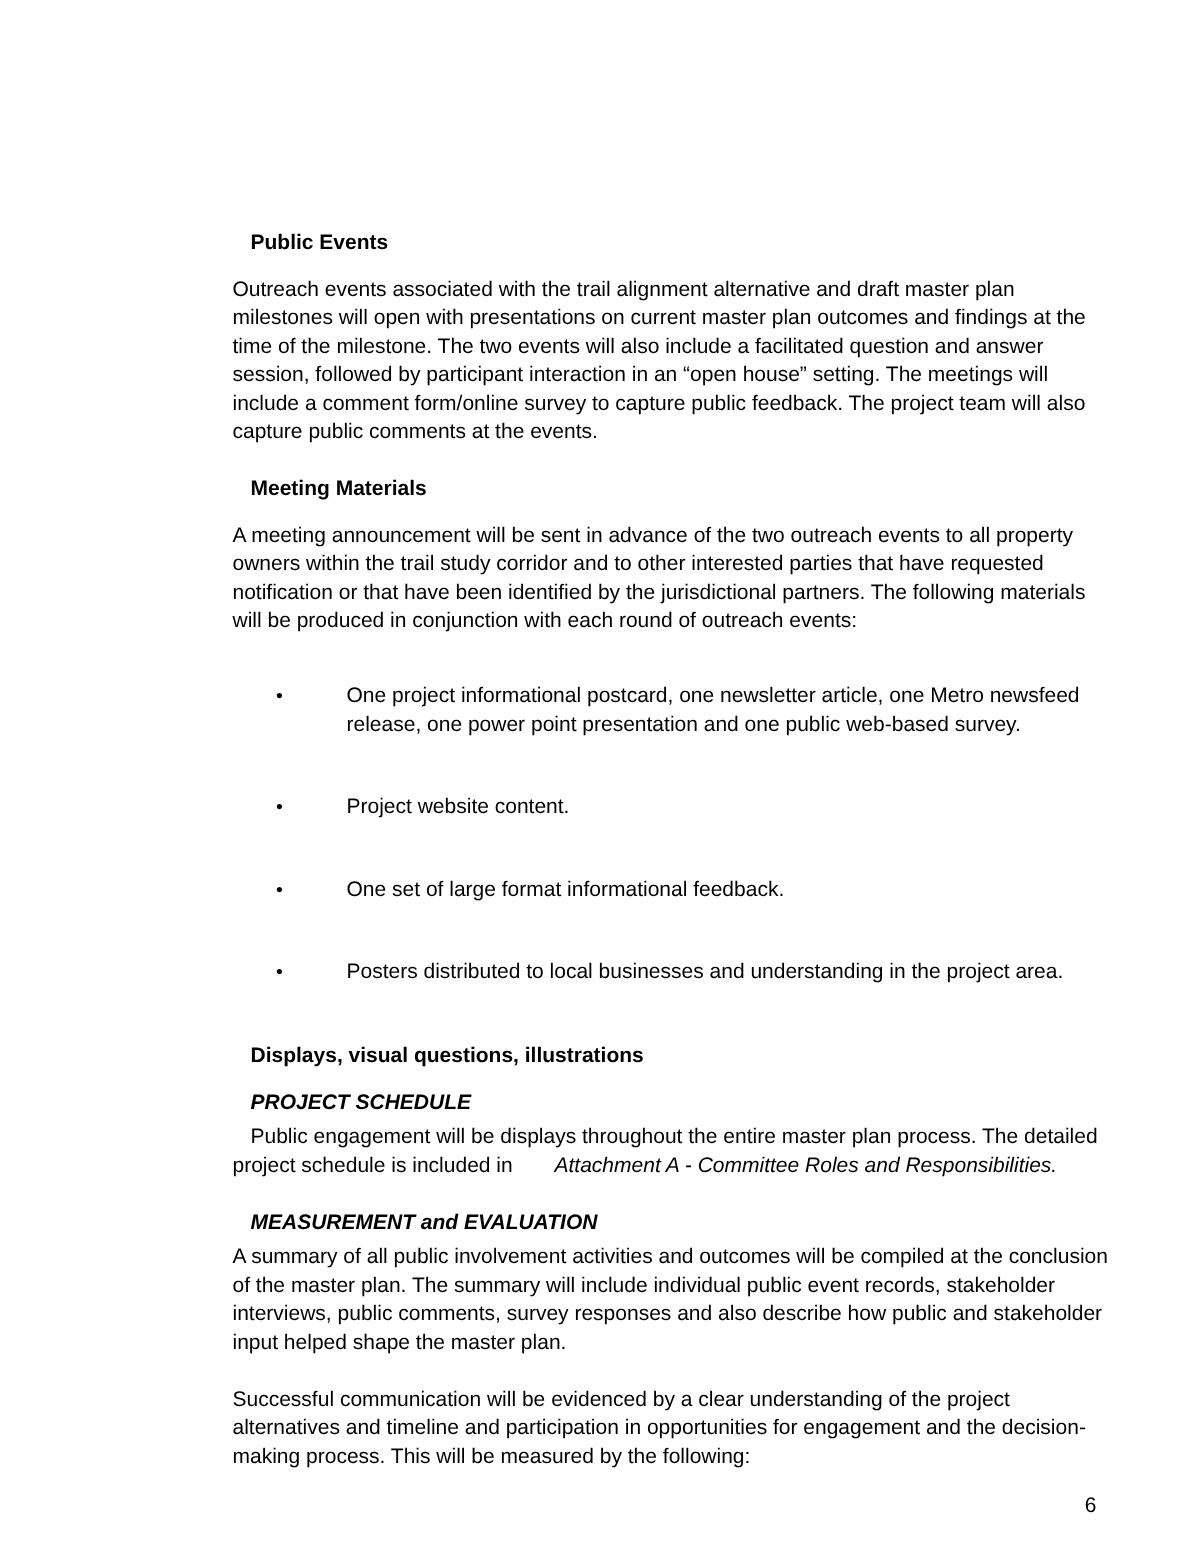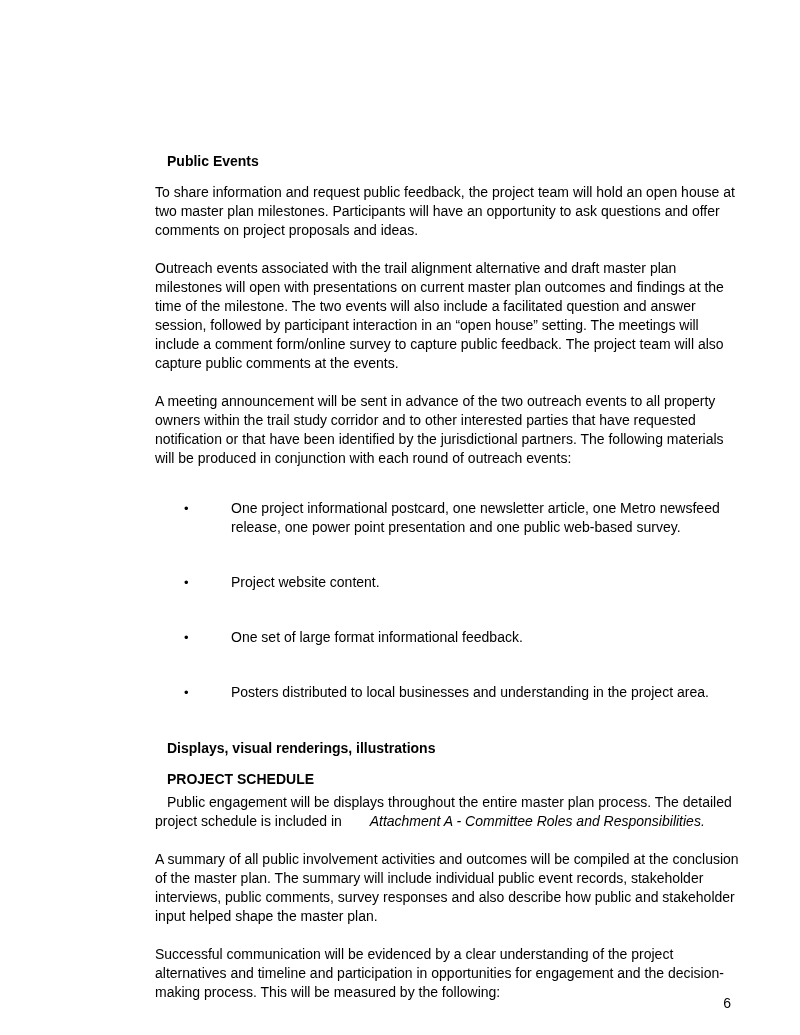--- a/index.html
+++ b/index.html
@@ -27,20 +27,21 @@
     line-height: 19px;
     text-align: left;
   }
   .heading {
     font-size: 14px;
     line-height: 19px;
     font-weight: bold;
   }
   .heading.caps-gap {
     margin-bottom: 4px;
+    font-style: italic;
   }
   p.para {
     margin: 0 0 19px 0;
   }
   p.para.last {
     margin-bottom: 0;
   }
   ul.bullet-list {
     list-style: none;
     margin: 10px 0 25px 0;
@@ -75,25 +76,25 @@
   }
 </style>
 </head>
 <body>
 
 <div class="page">
   <main class="content">
 
     <section>
       <div class="heading">Public Events</div>
-      <p class="para">To share information and request public feedback, the project team will hold an open house at two master plan milestones. Participants will have an opportunity to ask questions and offer comments on project proposals and ideas.</p>
       <p class="para">Outreach events associated with the trail alignment alternative and draft master plan milestones will open with presentations on current master plan outcomes and findings at the time of the milestone. The two events will also include a facilitated question and answer session, followed by participant interaction in an “open house” setting. The meetings will include a comment form/online survey to capture public feedback. The project team will also capture public comments at the events.</p>
     </section>
 
     <section>
+      <div class="heading">Meeting Materials</div>
       <p class="para">A meeting announcement will be sent in advance of the two outreach events to all property owners within the trail study corridor and to other interested parties that have requested notification or that have been identified by the jurisdictional partners. The following materials will be produced in conjunction with each round of outreach events:</p>
       <ul class="bullet-list">
         <li>
           <span class="bullet-marker">•</span>
           <span class="bullet-text">One project informational postcard, one newsletter article, one Metro newsfeed release, one power point presentation and one public web-based survey.</span>
         </li>
         <li>
           <span class="bullet-marker">•</span>
           <span class="bullet-text">Project website content.</span>
         </li>
@@ -102,29 +103,30 @@
           <span class="bullet-text">One set of large format informational feedback.</span>
         </li>
         <li>
           <span class="bullet-marker">•</span>
           <span class="bullet-text">Posters distributed to local businesses and understanding in the project area.</span>
         </li>
       </ul>
     </section>
 
     <section>
-      <div class="heading">Displays, visual renderings, illustrations</div>
+      <div class="heading">Displays, visual questions, illustrations</div>
     </section>
 
     <section>
       <div class="heading caps-gap">PROJECT SCHEDULE</div>
       <p class="para"><span>Public engagement will be displays throughout the entire master plan process. The detailed project schedule is included in </span><em class="attachment-ref">Attachment A - Committee Roles and Responsibilities.</em></p>
     </section>
 
     <section>
+      <div class="heading caps-gap">MEASUREMENT and EVALUATION</div>
       <p class="para">A summary of all public involvement activities and outcomes will be compiled at the conclusion of the master plan. The summary will include individual public event records, stakeholder interviews, public comments, survey responses and also describe how public and stakeholder input helped shape the master plan.</p>
       <p class="para last">Successful communication will be evidenced by a clear understanding of the project alternatives and timeline and participation in opportunities for engagement and the decision-making process. This will be measured by the following:</p>
     </section>
 
   </main>
 
   <div class="page-number">6</div>
 </div>
 
 </body></html>

